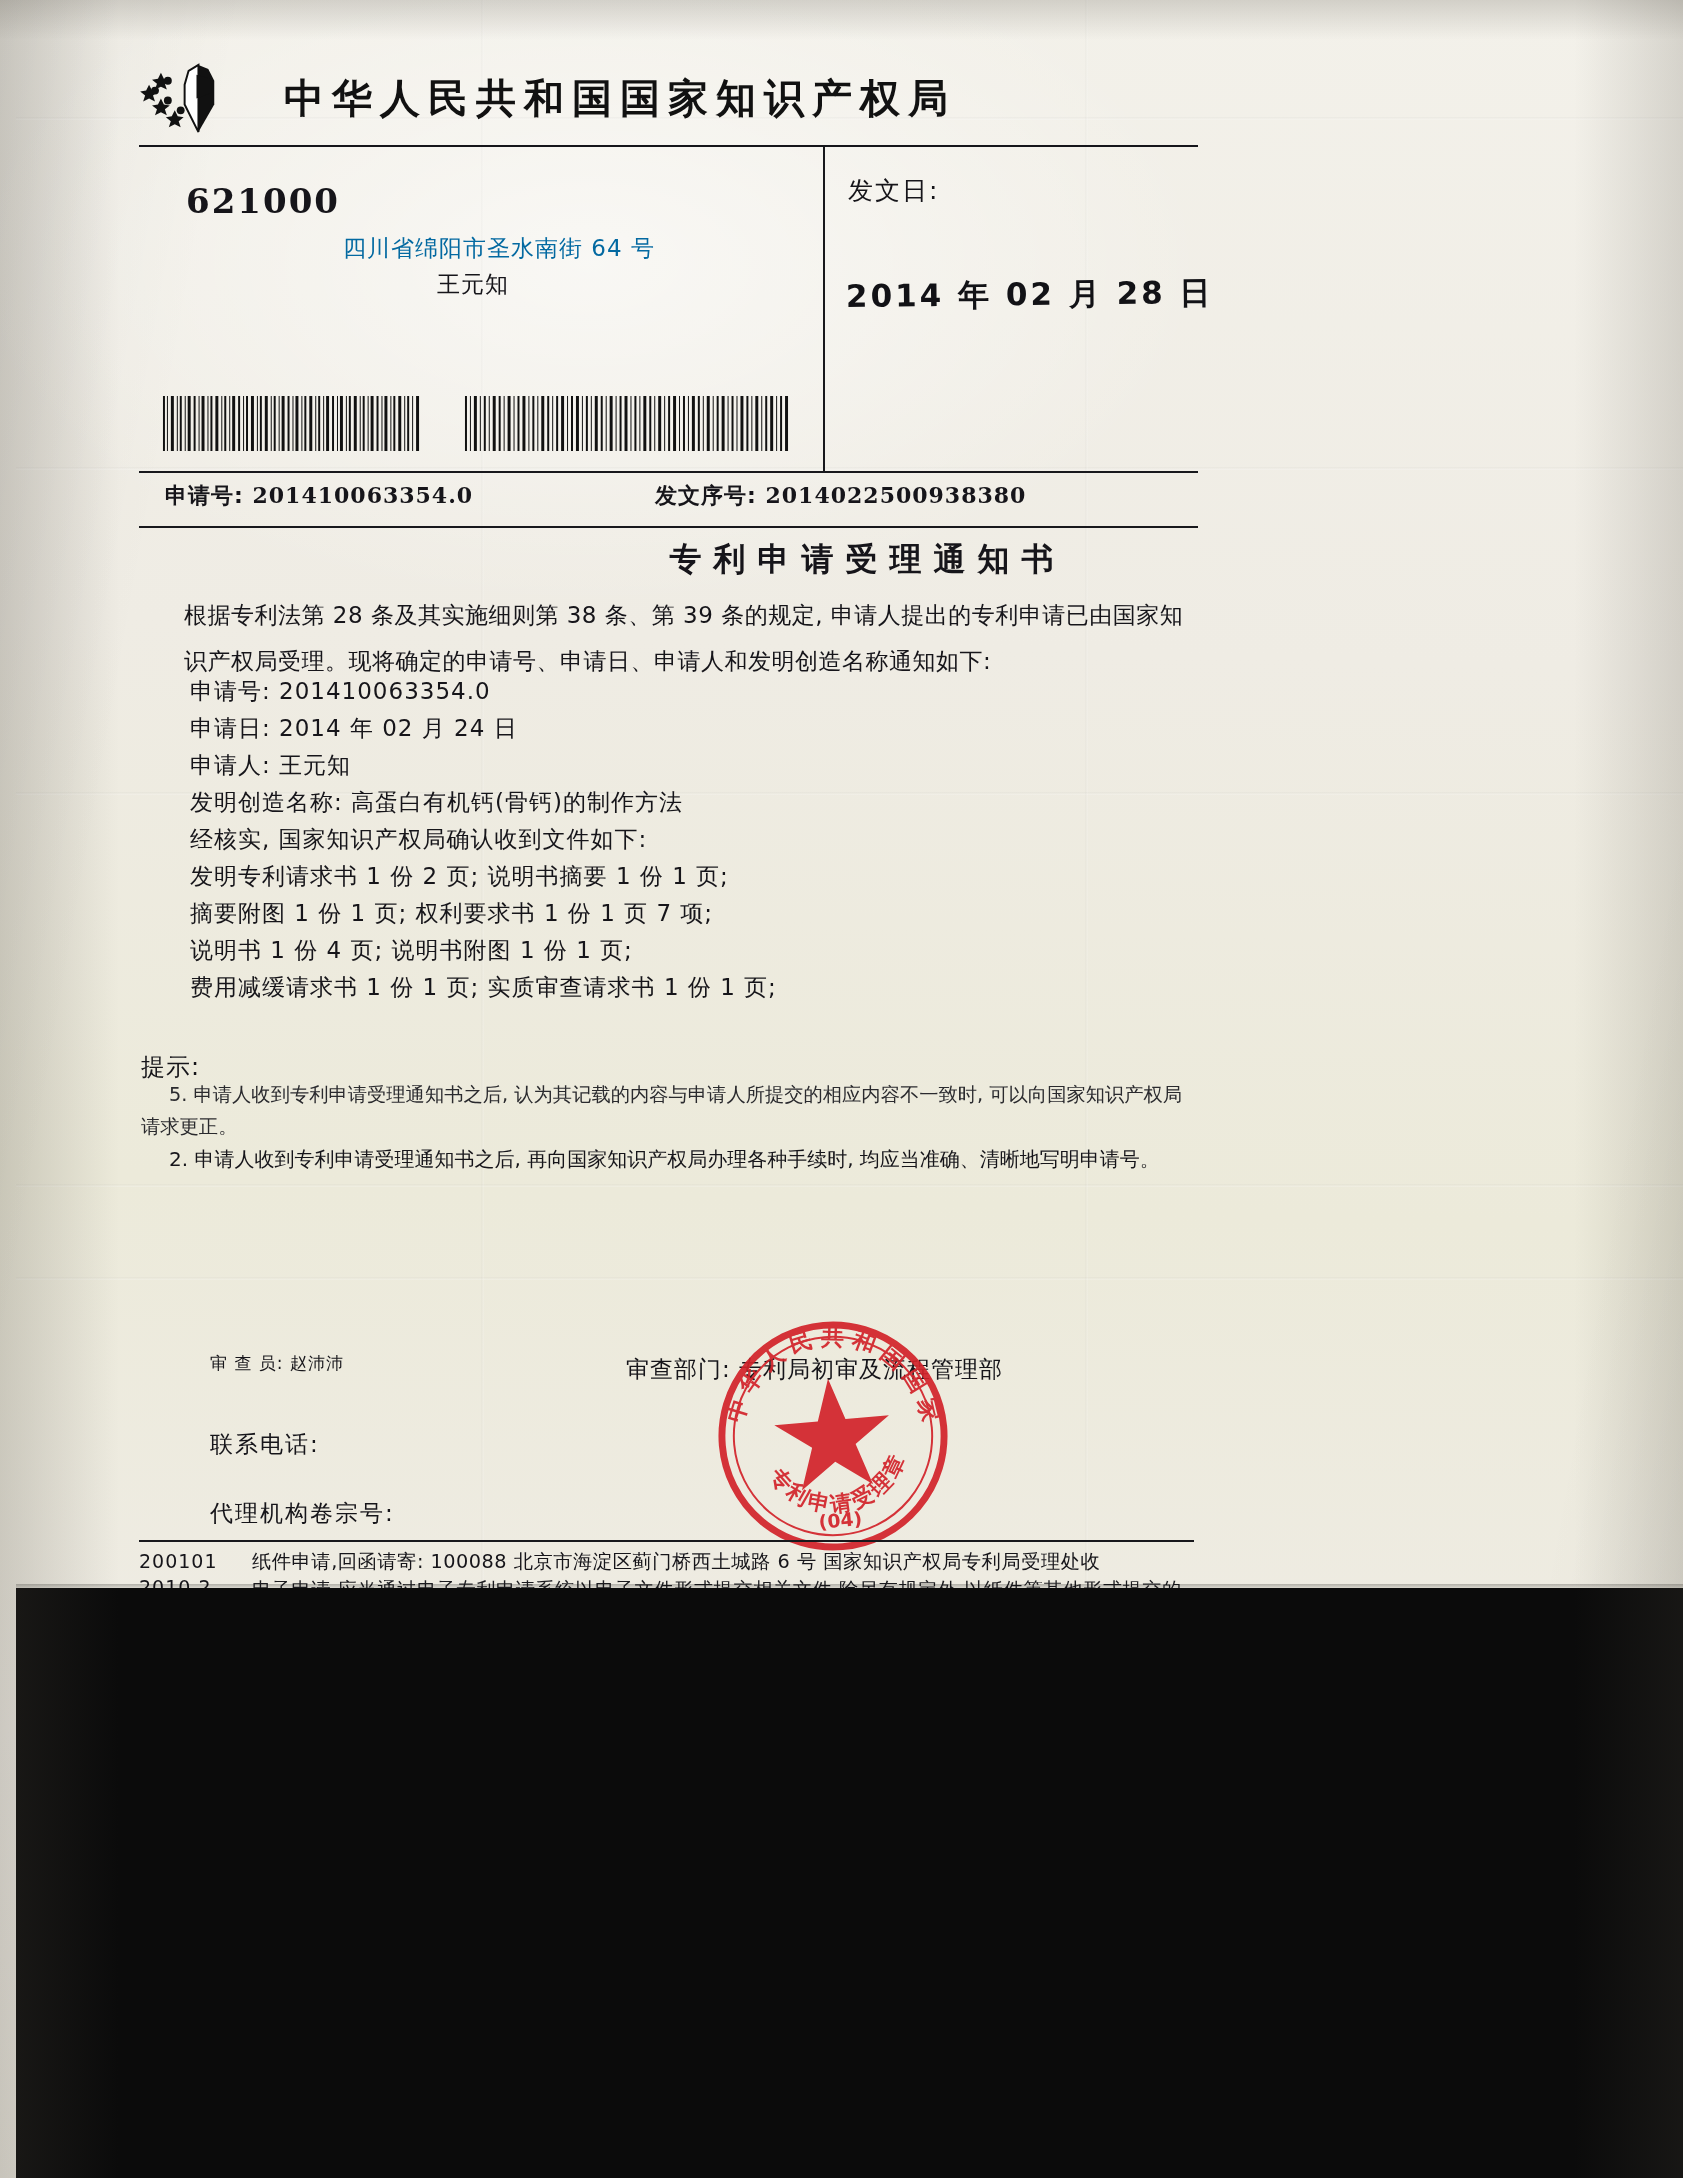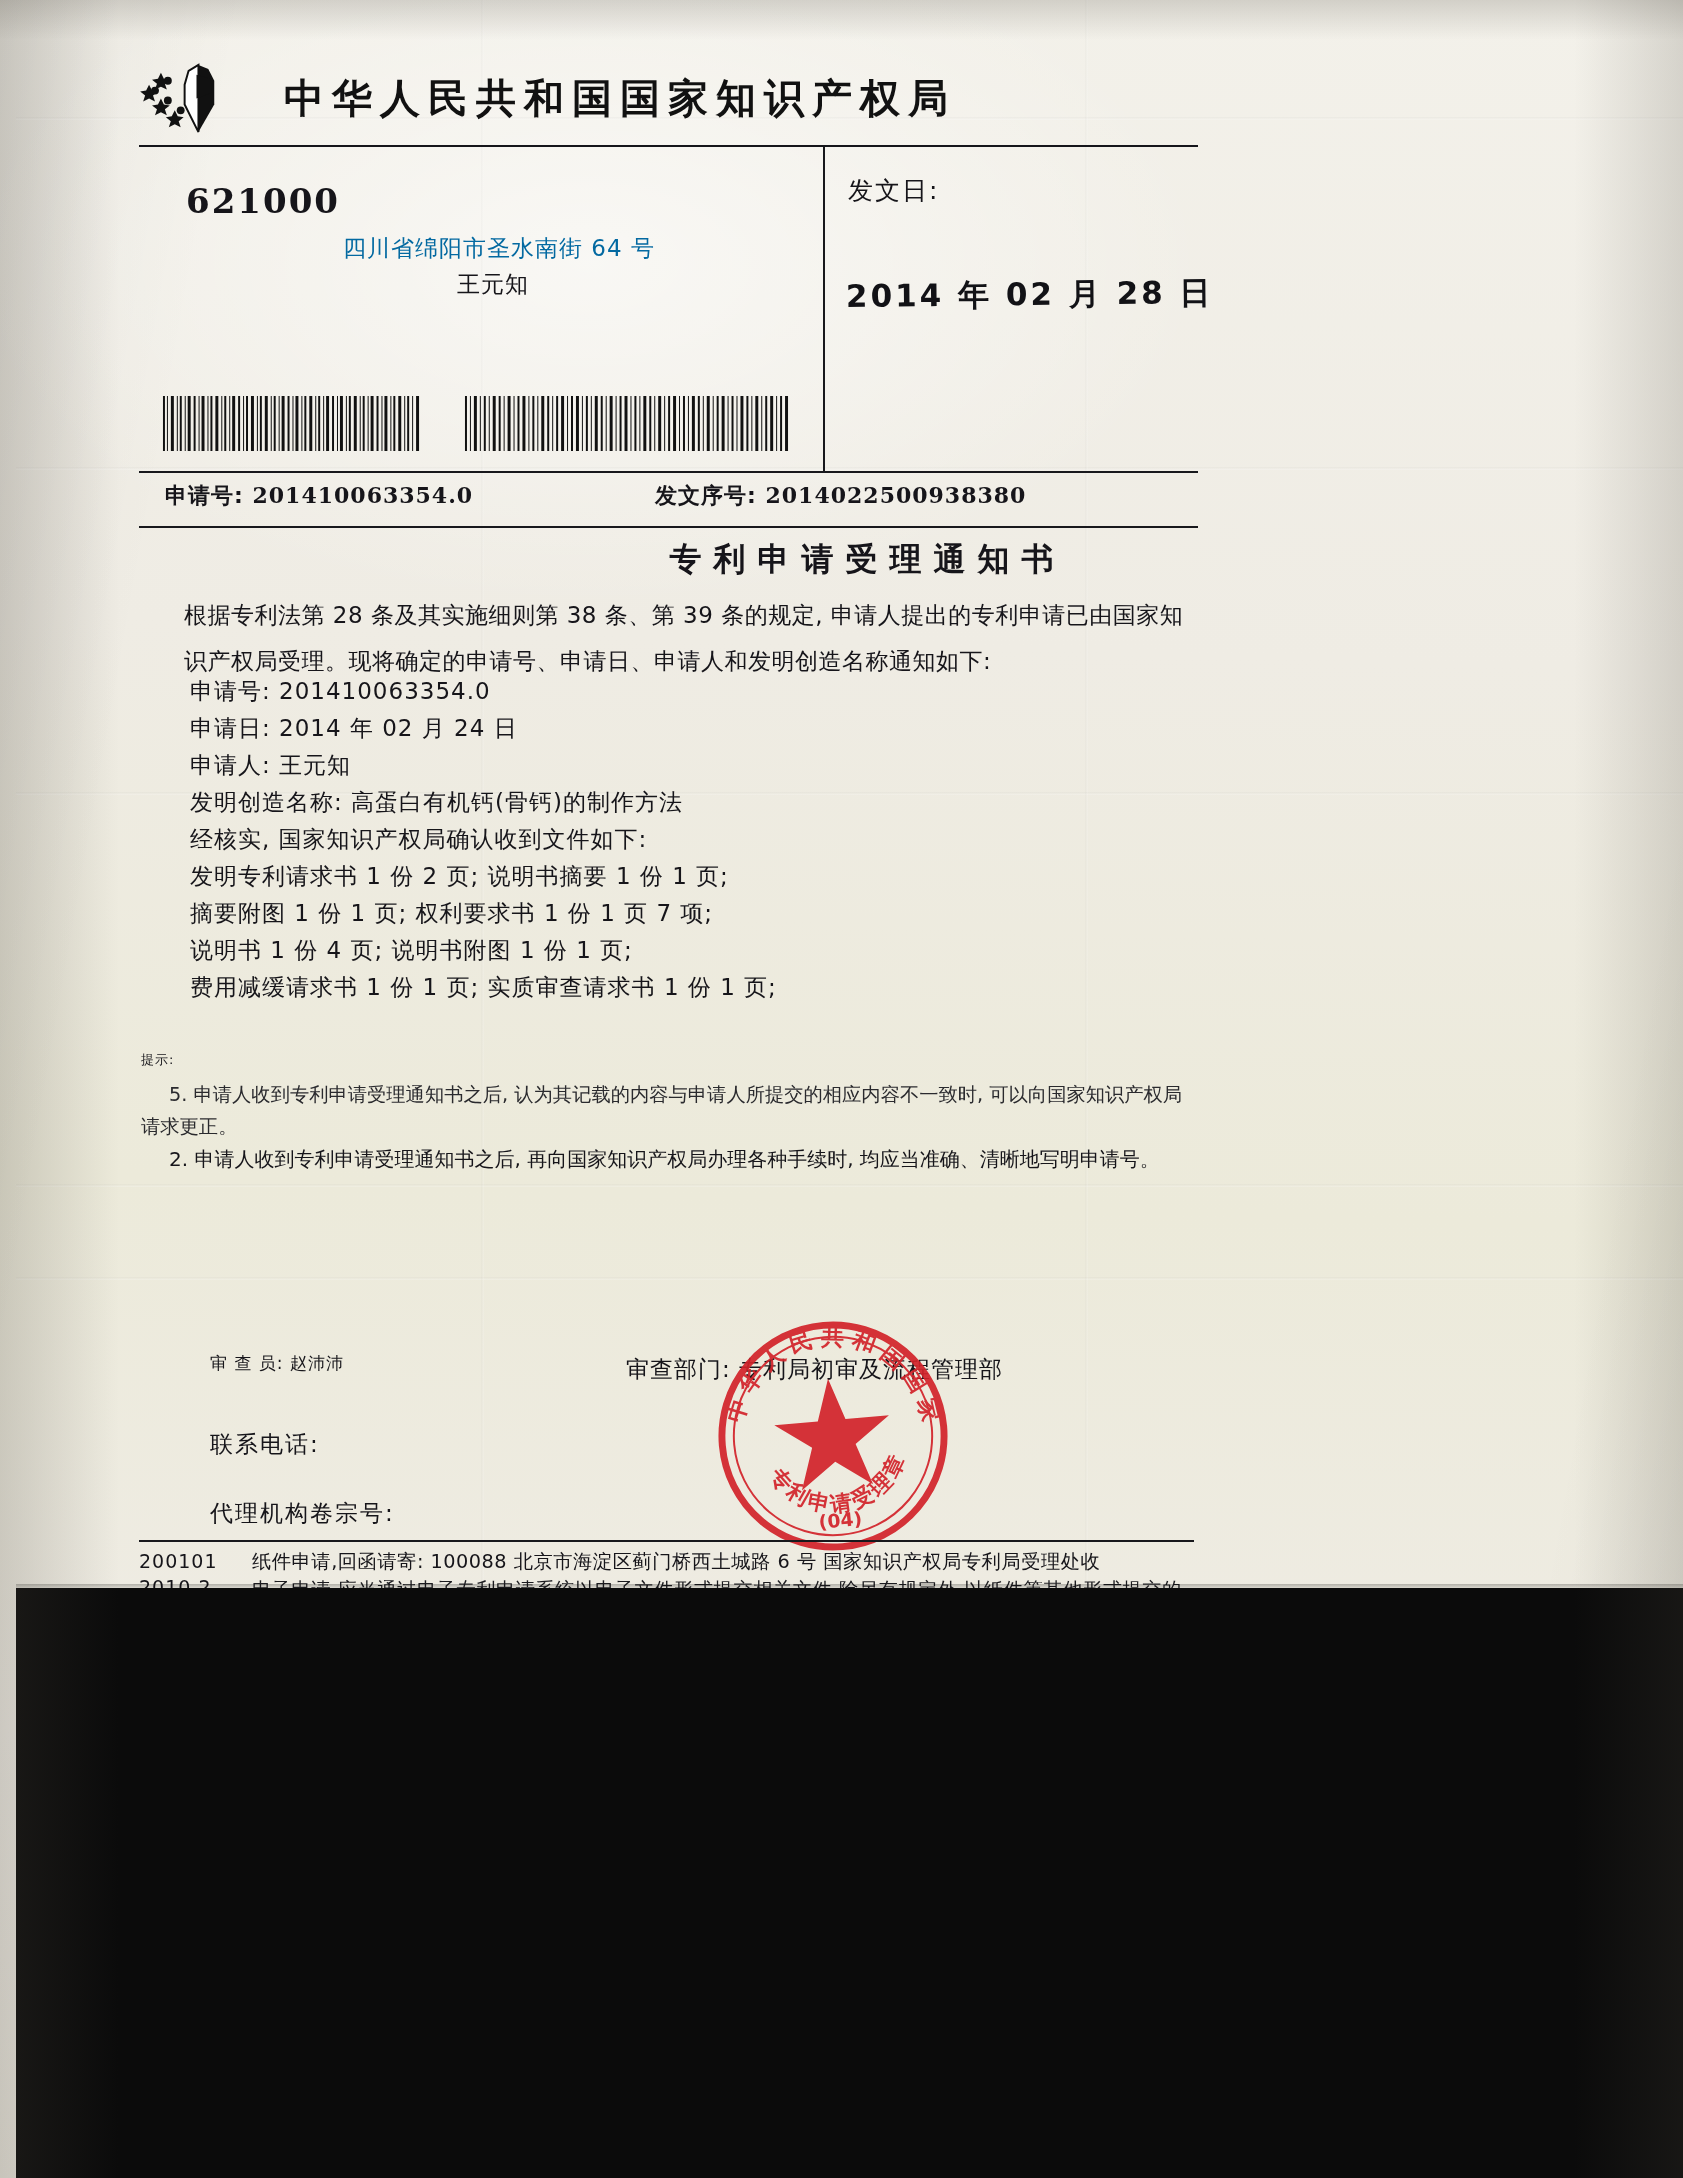--- a/index.html
+++ b/index.html
@@ -117,21 +117,20 @@
     left: 327px; top: 233px;
     font-size: 23px;
     letter-spacing: 1px;
     color: #0369a1;
   }
   .addr-line2 {
     position: absolute;
     left: 421px; top: 269px;
     font-size: 23px;
     letter-spacing: 1px;
-    margin-left: 20px;
   }
 
   
   .issue-label {
     position: absolute;
     left: 832px; top: 174px;
     font-size: 25px;
     letter-spacing: 2px;
   }
   .issue-date {
@@ -201,21 +200,21 @@
     font-size: 23px;
     line-height: 37px;
     letter-spacing: 1px;
   }
   .body-list div { white-space: nowrap; }
 
   
   .notes-head {
     position: absolute;
     left: 125px; top: 1051px;
-    font-size: 13px;
+    font-size: 24px;
     letter-spacing: 1px;
   }
   .note-1 {
     position: absolute;
     left: 125px; top: 1079px;
     width: 1059px;
     font-size: 19.3px;
     line-height: 32px;
     color: #2a2a2e;
   }

